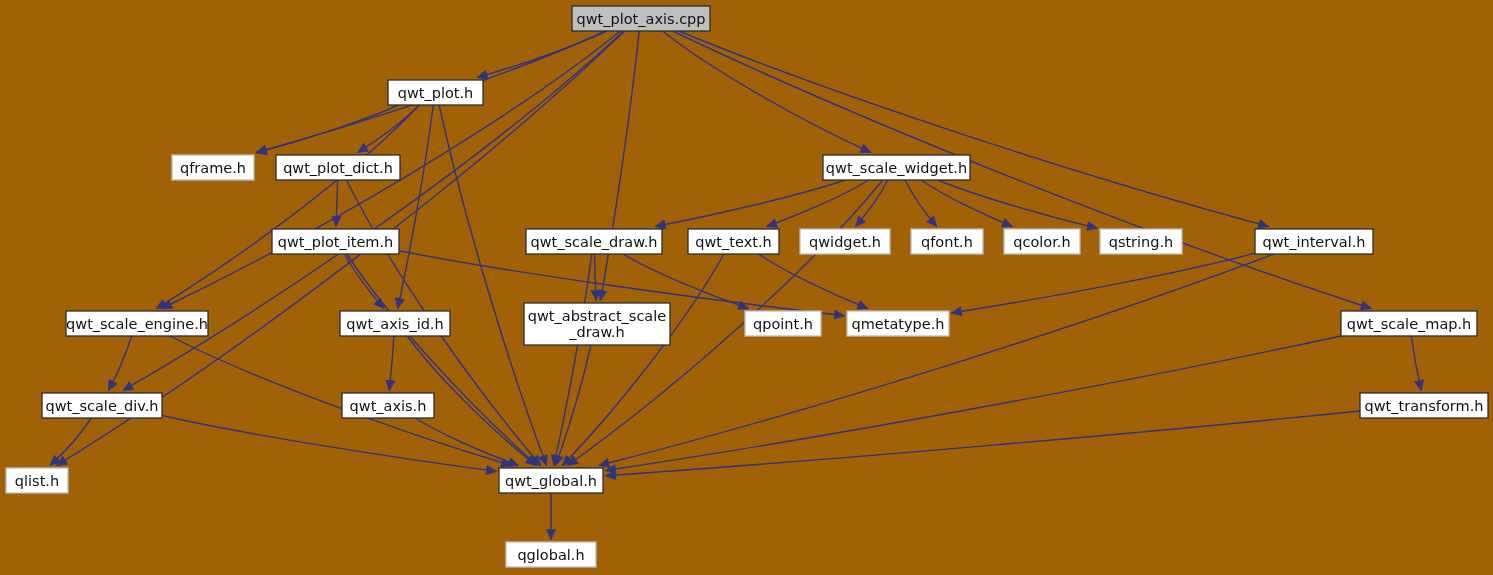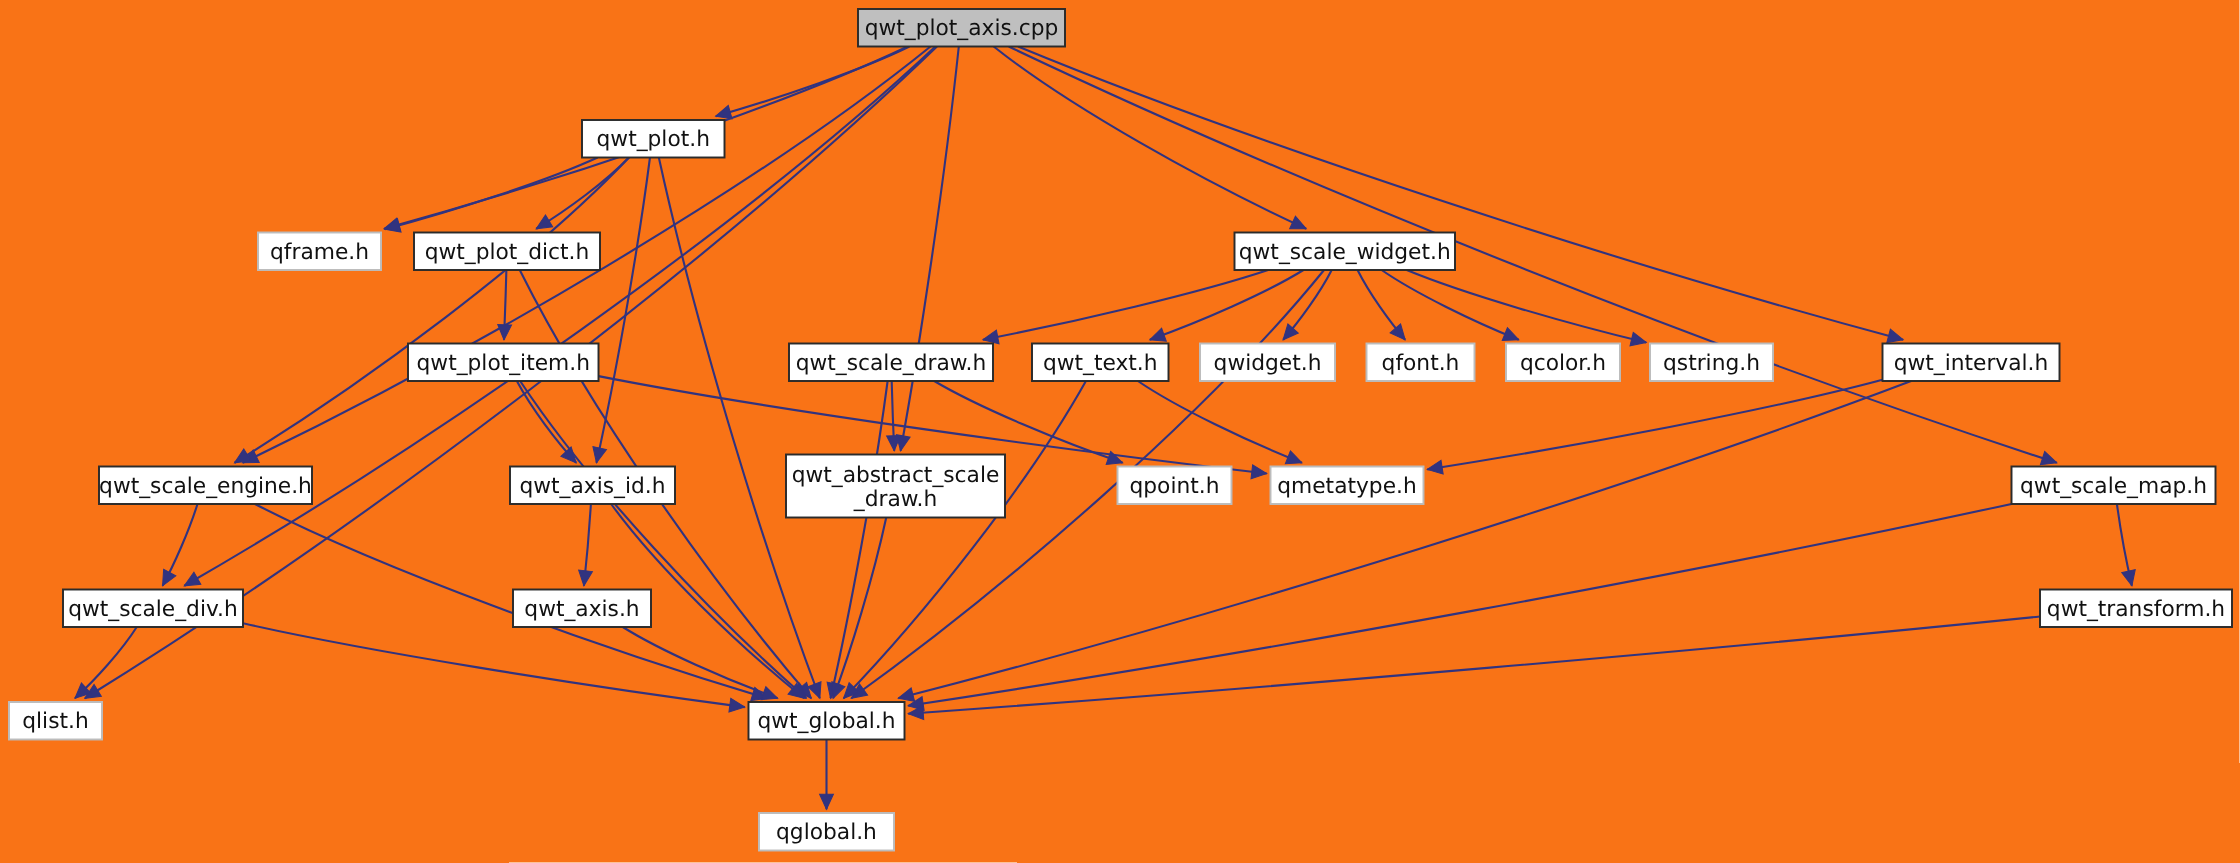--- a/index.html
+++ b/index.html
@@ -4,21 +4,21 @@
 <style>
   html, body {
     margin: 0;
     padding: 0;
     background: #ffffff;
   }
   #graph-root {
     position: relative;
     width: 1493px;
     height: 575px;
-    background: #f97316;
+    background: #a16207;
     font-family: "DejaVu Sans", "Liberation Sans", sans-serif;
     overflow: hidden;
   }
   svg.graph-canvas {
     position: absolute;
     left: 0;
     top: 0;
     width: 1493px;
     height: 575px;
   }

